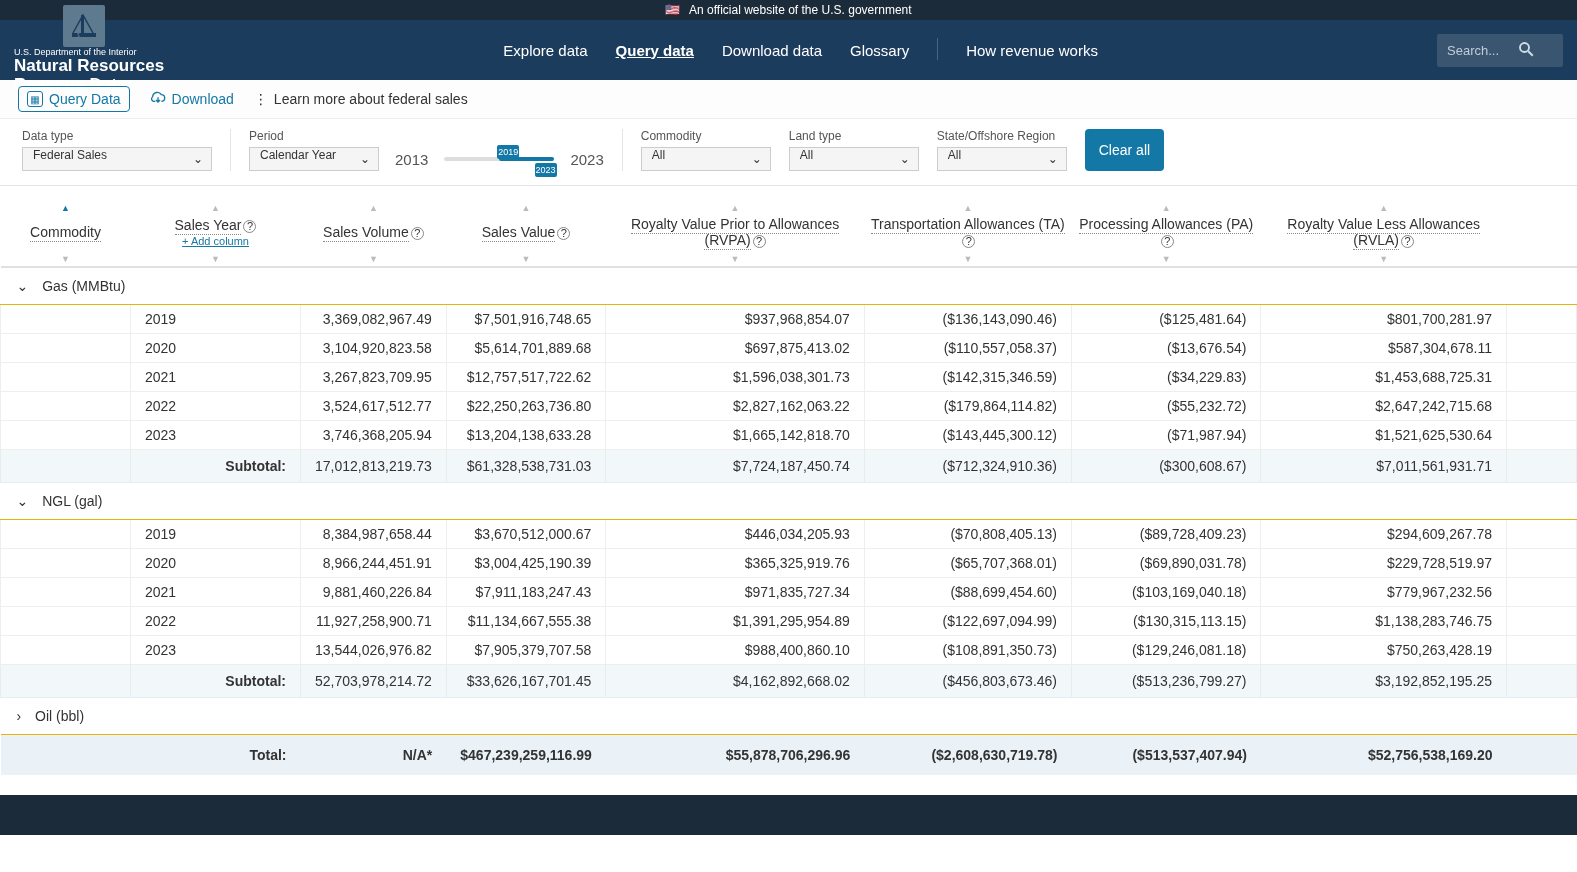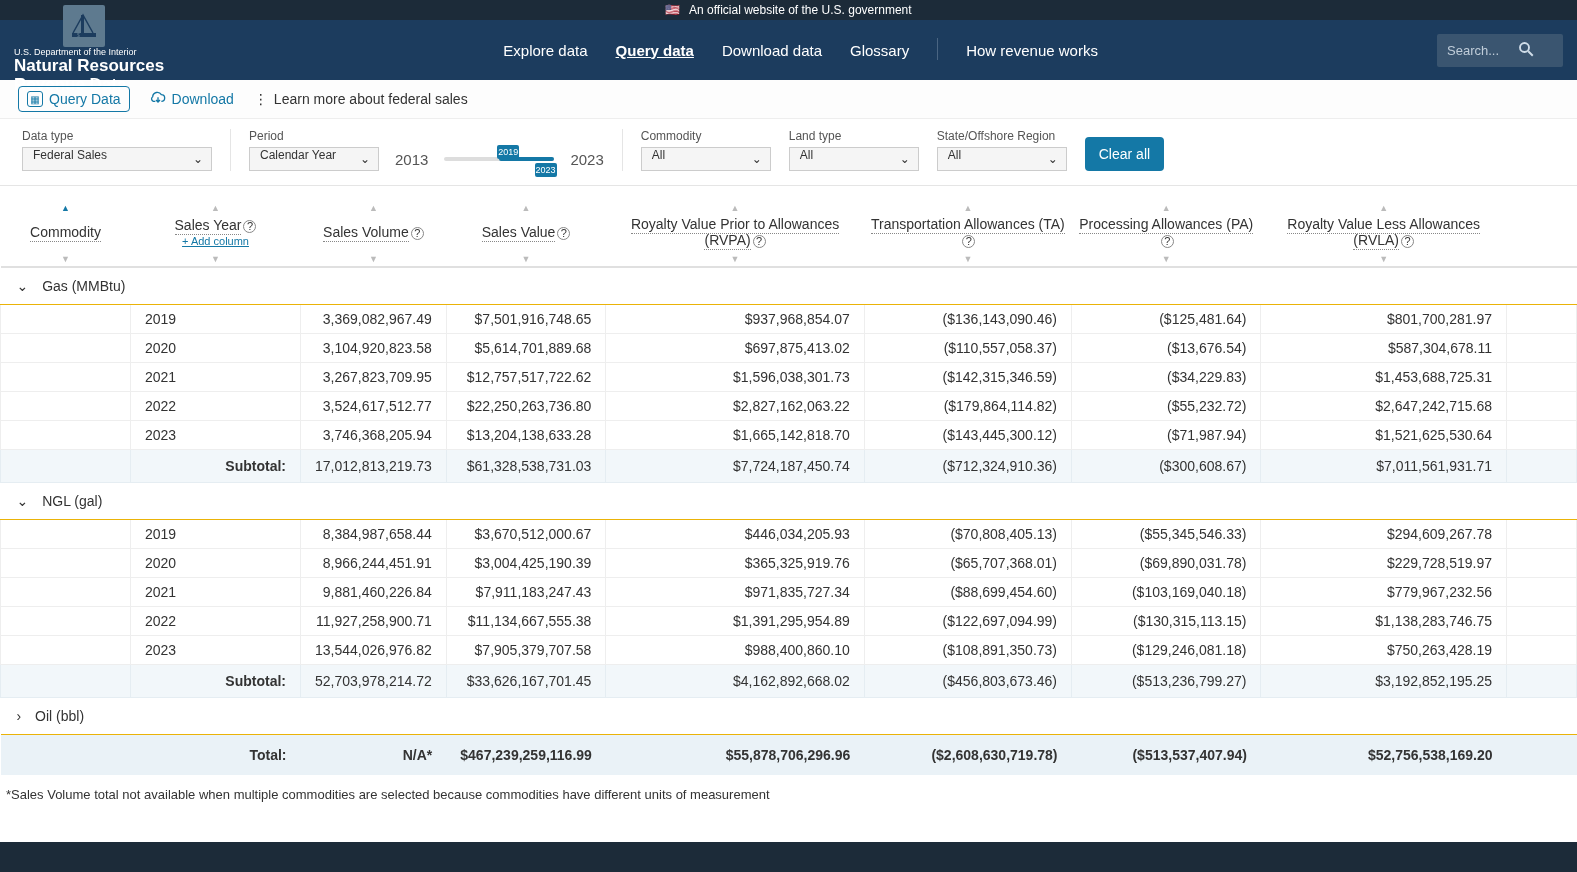--- a/index.html
+++ b/index.html
@@ -16,21 +16,21 @@
 .nav a.active { text-decoration: underline; font-weight: 600; }
 .nav .sep { width: 1px; height: 22px; background: #4a6582; }
 .search-box { background: #3a5570; display: flex; align-items: center; padding: 6px 10px; border-radius: 2px; width: 126px; }
 .search-box input { background: transparent; border: none; color: #d0dde9; font-size: 13px; width: 70px; outline: none; }
 .search-box input::placeholder { color: #c0cdd9; }
 .search-box .icon { color: #d0dde9; }
 .toolbar { background: #fdfdfd; border-bottom: 1px solid #eee; display: flex; align-items: center; padding: 6px 18px; gap: 20px; }
 .toolbar .tbtn { display: inline-flex; align-items: center; gap: 6px; font-size: 14px; color: #1478a6; cursor: pointer; }
 .toolbar .tbtn.active { color: #1478a6; border: 1px solid #1478a6; border-radius: 4px; padding: 4px 8px; }
 .toolbar .tbtn .ic-box { display: inline-flex; width: 16px; height: 16px; border: 1.5px solid #1478a6; border-radius: 3px; align-items: center; justify-content: center; font-size: 10px; }
-.filters { display: flex; align-items: flex-end; gap: 18px; padding: 10px 22px 14px; border-bottom: 1px solid #e5e5e5; }
+.filters { display: flex; gap: 18px; padding: 10px 22px 14px; border-bottom: 1px solid #e5e5e5; }
 .filter-group { display: flex; flex-direction: column; }
 .filter-label { font-size: 12px; color: #555; margin-bottom: 4px; }
 .select { border: 1px solid #ccc; background: #f5f5f5; padding: 0 28px 8px 10px; font-size: 12px; position: relative; min-width: 130px; color: #333; }
 .select.wide { min-width: 190px; }
 .select .chev { position: absolute; right: 8px; top: 50%; transform: translateY(-50%); pointer-events: none; }
 .period-row { display: flex; align-items: center; gap: 16px; }
 .year-label { font-size: 15px; color: #555; }
 .slider { width: 110px; height: 4px; background: #ddd; position: relative; border-radius: 2px; }
 .slider-fill { position: absolute; height: 100%; background: #1478a6; left: 50%; right: 0; border-radius: 2px; }
 .slider-handle { position: absolute; width: 22px; height: 14px; background: #1478a6; color: #fff; font-size: 9px; display: flex; align-items: center; justify-content: center; border-radius: 2px; top: -12px; }
@@ -268,21 +268,21 @@
         <tr class="group-row">
           <td colspan="9"><span class="chev">⌄</span> <span>NGL (gal)</span></td>
         </tr>
         <tr class="data-row">
           <td></td>
           <td>2019</td>
           <td class="num">8,384,987,658.44</td>
           <td class="num">$3,670,512,000.67</td>
           <td class="num">$446,034,205.93</td>
           <td class="num">($70,808,405.13)</td>
-          <td class="num">($55,345,546.33)</td>
+          <td class="num">($89,728,409.23)</td>
           <td class="num">$294,609,267.78</td>
           <td></td>
         </tr>
         <tr class="data-row">
           <td></td>
           <td>2020</td>
           <td class="num">8,966,244,451.91</td>
           <td class="num">$3,004,425,190.39</td>
           <td class="num">$365,325,919.76</td>
           <td class="num">($65,707,368.01)</td>
@@ -343,20 +343,19 @@
           <td class="num">N/A*</td>
           <td class="num">$467,239,259,116.99</td>
           <td class="num">$55,878,706,296.96</td>
           <td class="num">($2,608,630,719.78)</td>
           <td class="num">($513,537,407.94)</td>
           <td class="num">$52,756,538,169.20</td>
           <td></td>
         </tr>
       </tbody>
 </table>
-<div class="footnote">*Sales Volume total not available when multiple commodities are selected because commodities have different units of measurement</div>
 </div>
 
 <div class="footer">
   
   
   
 </div>
 
 </body></html>

